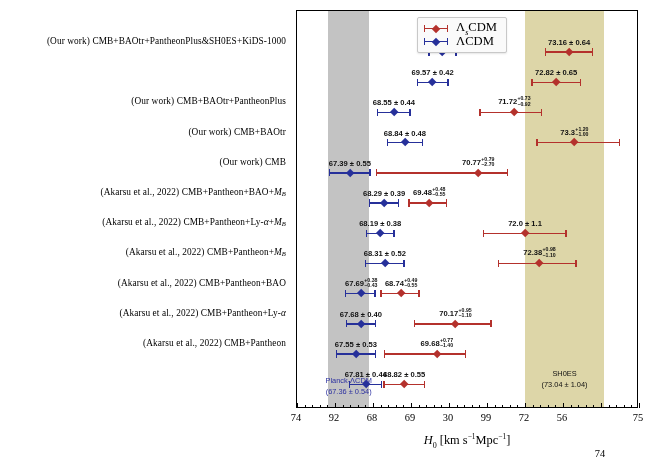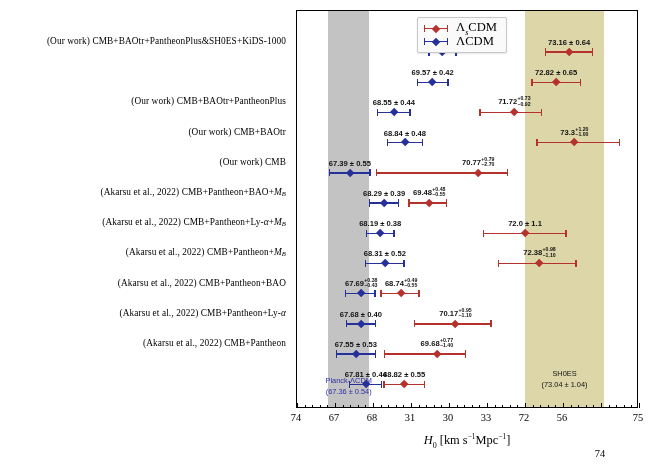--- a/index.html
+++ b/index.html
@@ -369,25 +369,25 @@
             <span class="lc r"></span>
             <span class="lm"></span>
         </span>
         <span class="lgtxt">ΛCDM</span>
       </div>
     </div>
   </div>
 
   <div id="xticklabels">
       <div class="tlab" style="left: 296px;">74</div>
-      <div class="tlab" style="left: 334px;">67</div>
+      <div class="tlab" style="left: 334px;">92</div>
       <div class="tlab" style="left: 372px;">68</div>
-      <div class="tlab" style="left: 410px;">31</div>
+      <div class="tlab" style="left: 410px;">69</div>
       <div class="tlab" style="left: 448px;">30</div>
-      <div class="tlab" style="left: 486px;">33</div>
+      <div class="tlab" style="left: 486px;">99</div>
       <div class="tlab" style="left: 524px;">72</div>
       <div class="tlab" style="left: 562px;">56</div>
       <div class="tlab" style="left: 600px; margin-top: 36px;">74</div>
       <div class="tlab" style="left: 638px;">75</div>
     </div>
 
   <div id="xtitle">
     <span class="it">H</span><sub>0</sub> [km s<sup>−1</sup>Mpc<sup>−1</sup>]
   </div>
 </div>

